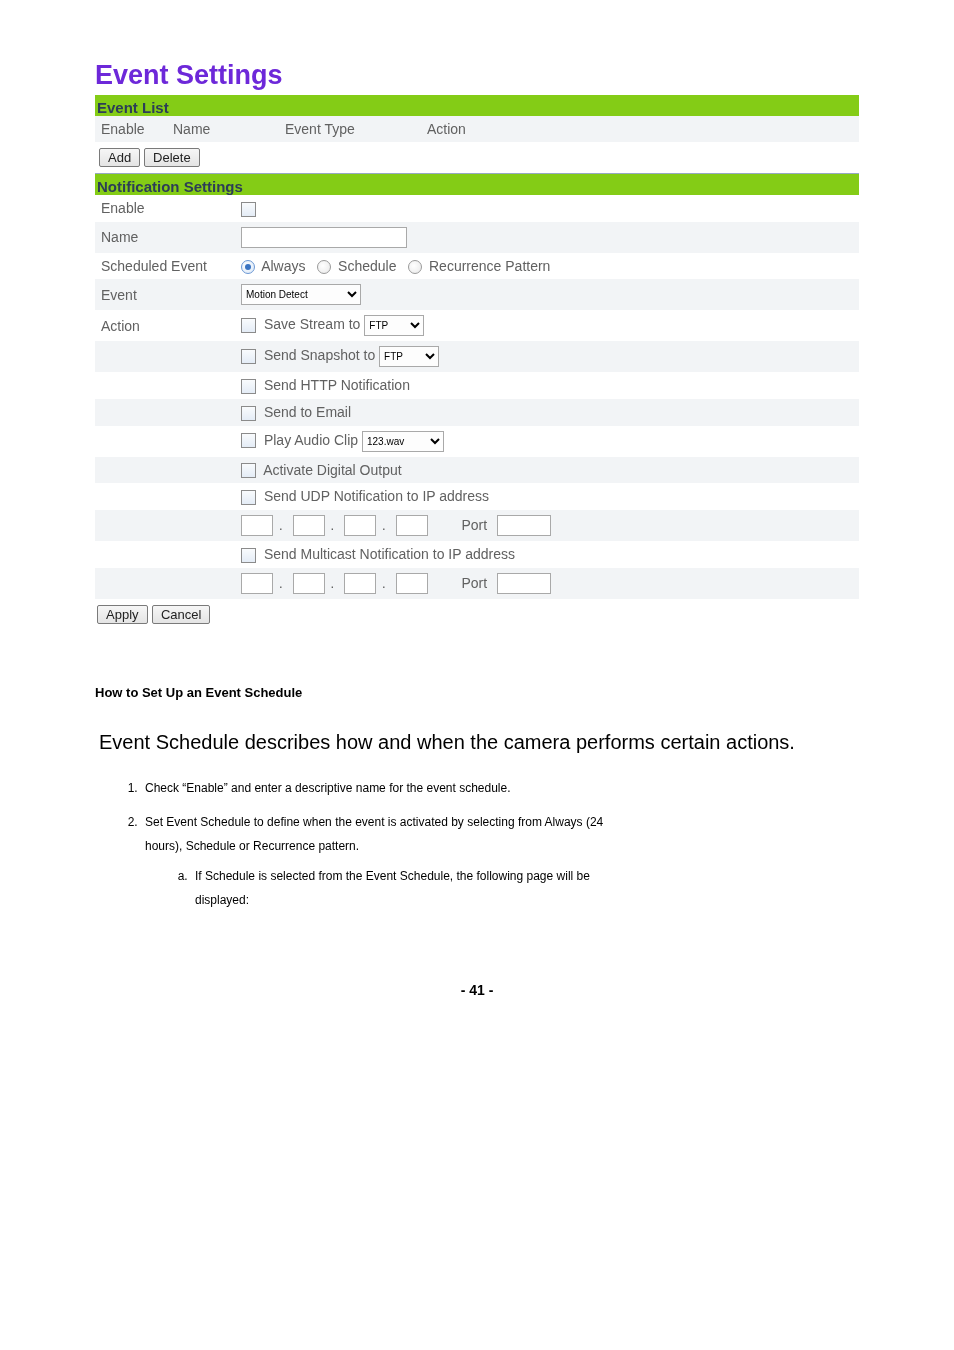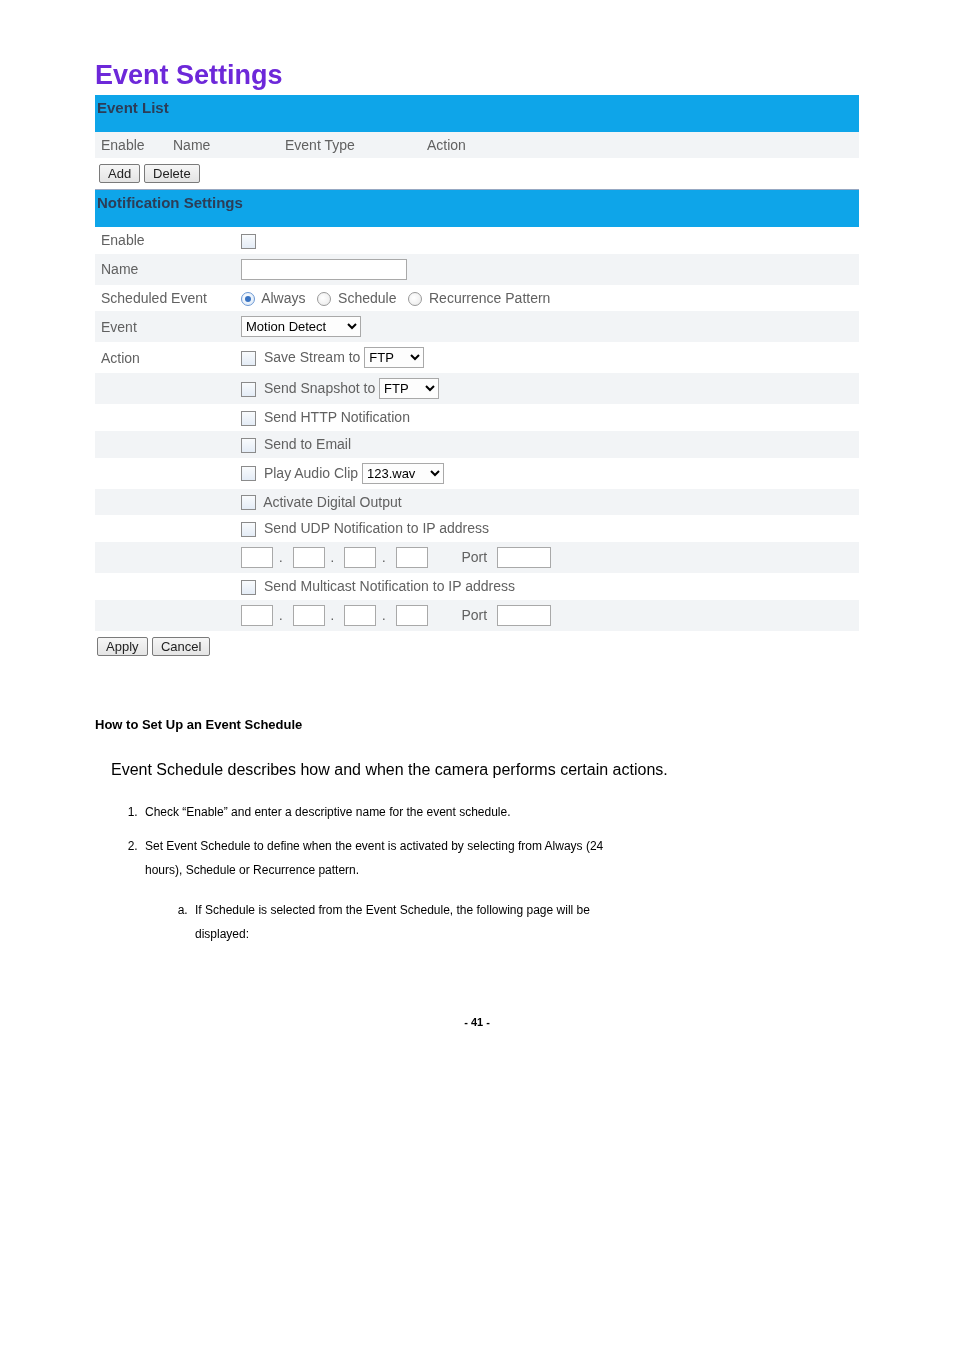--- a/index.html
+++ b/index.html
@@ -17,26 +17,26 @@
     border: 0;
   }
   h2.title {
     color: #6d28d9;
     font-family: Verdana, Arial, sans-serif;
     font-weight: bold;
     font-size: 27px;
     margin: 0 0 4px 0;
   }
   .bar {
-    background: #0ea5e9;
+    background: #84cc16;
     color: #2c3d57;
     font-family: Verdana, Arial, sans-serif;
     font-weight: bold;
     font-size: 15px;
-    padding: 4px 4px 16px 2px;
+    padding: 4px 4px 0 2px;
   }
   .bar-mid-border {
     border-top: 1px solid #97a8c2;
   }
   .tbl {
     width: 100%;
     border-collapse: collapse;
     font-family: Verdana, Arial, sans-serif;
     font-size: 14px;
     color: #616161;
@@ -65,21 +65,21 @@
     height: 19px;
     background: #fff;
     font-family: Verdana, Arial, sans-serif;
     font-size: 13px;
     padding: 0 2px;
   }
   .txt-name { width: 160px; }
   .ipseg   { width: 26px; text-align: center; }
   .select {
     font-family: Verdana, Arial, sans-serif;
-    font-size: 13px;
+    font-size: 10px;
     border: 1px solid #a9a9a9;
     background: #fdfdfd;
     height: 21px;
   }
   .chk {
     width: 13px;
     height: 13px;
     border: 1px solid #8b8b8b;
     background: linear-gradient(#f9fbfd, #e4ecf6);
     display: inline-block;
@@ -131,39 +131,39 @@
     font-family: Arial, Helvetica, sans-serif;
     color: #000;
     line-height: 2.0;
   }
   .doc h3 {
     font-size: 13px;
     font-weight: bold;
     margin: 0 0 16px 0;
   }
   .doc p {
-    font-size: 16px;
-    margin: 0 0 14px 16px;
+    font-size: 20px;
+    margin: 0 0 14px 4px;
   }
   .doc ol {
     font-size: 12px;
     padding-left: 46px;
     margin: 0;
   }
   .doc ol > li {
     margin-bottom: 10px;
     padding-left: 4px;
   }
   .doc ol ol {
     list-style-type: lower-alpha;
-    margin-top: 16px;
+    margin-top: 6px;
   }
   .footer {
     text-align: center;
-    font-size: 11px;
+    font-size: 14px;
     font-weight: bold;
     margin-top: 70px;
   }
 </style>
 </head>
 <body>
 
 <div class="page">
 
   <div class="panel">

